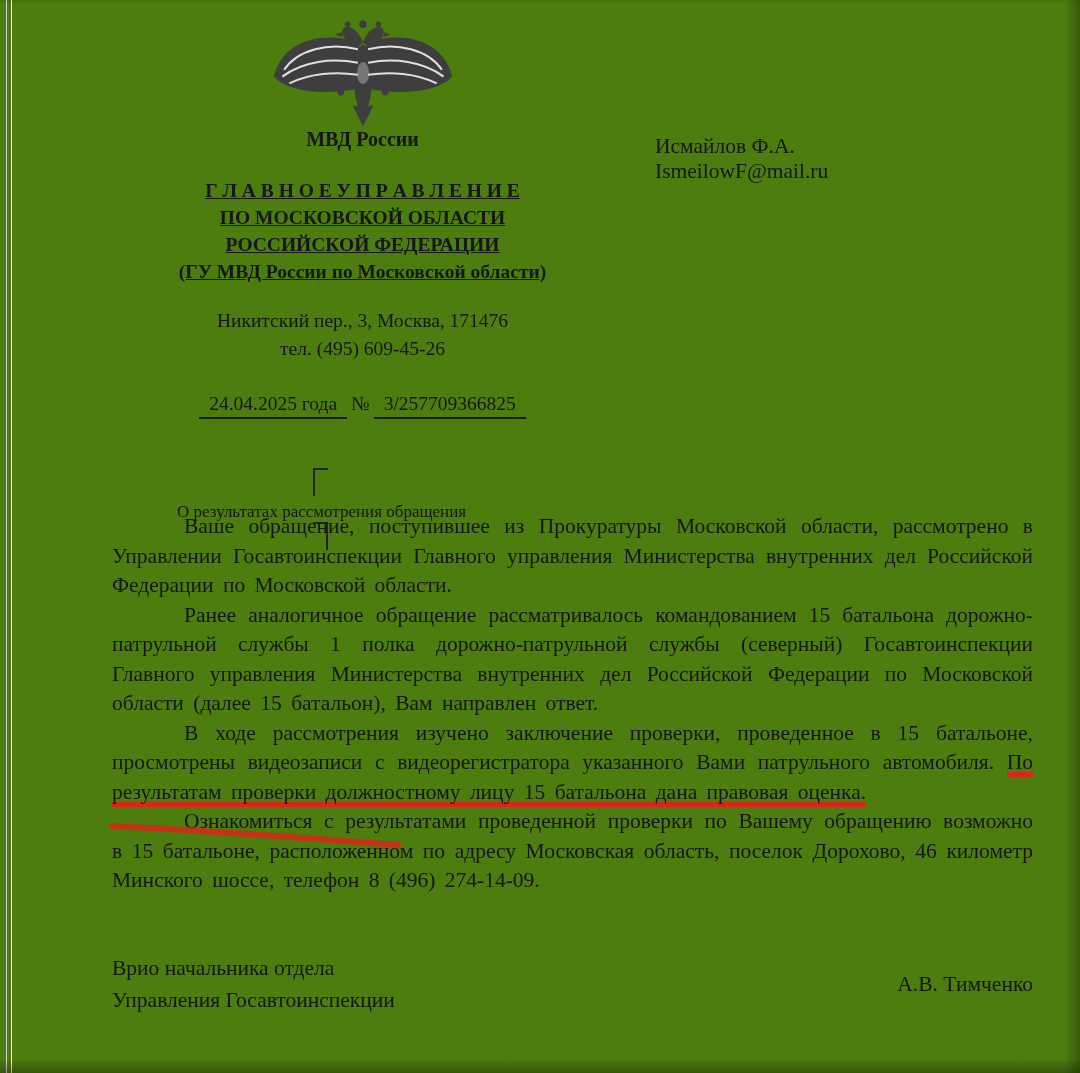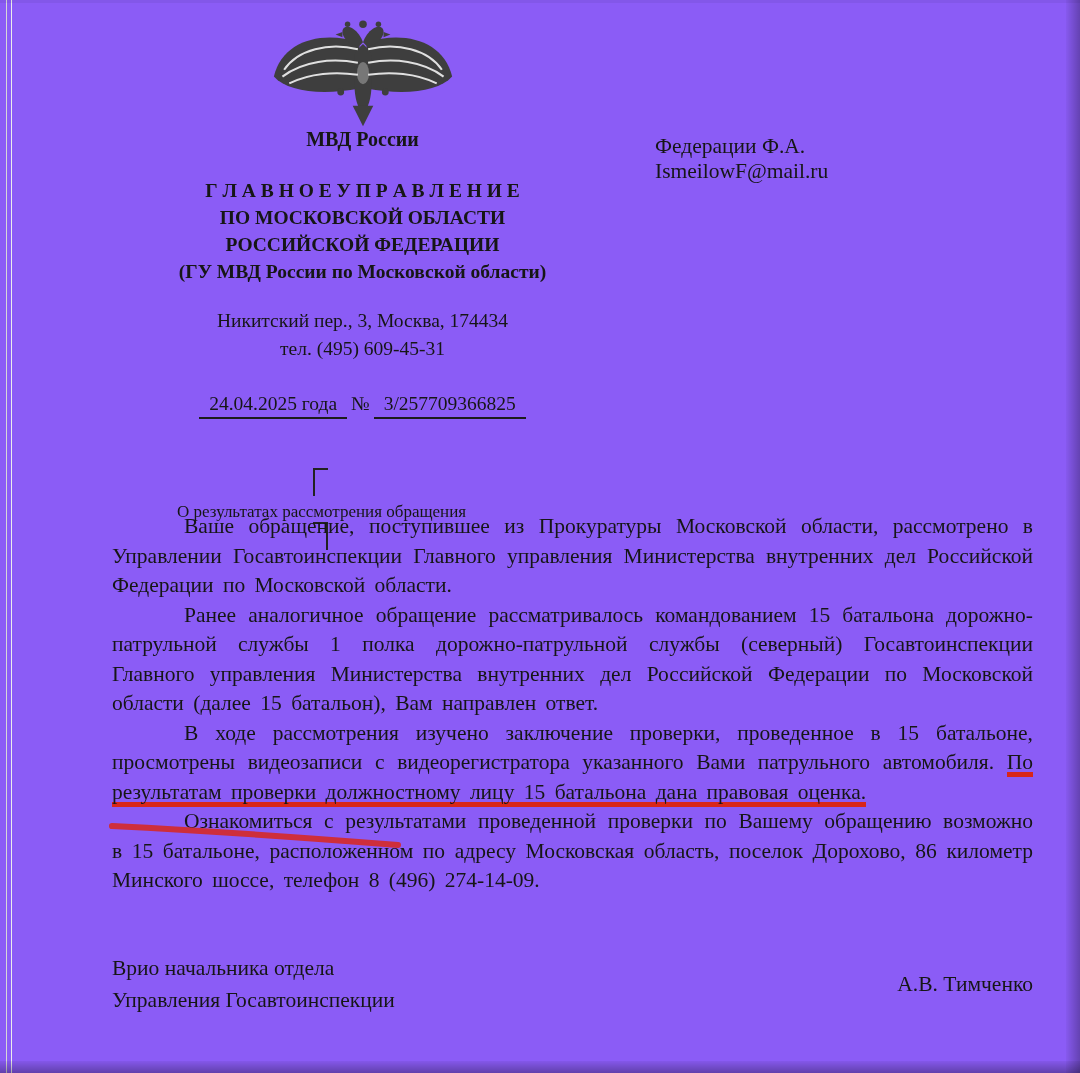--- a/index.html
+++ b/index.html
@@ -1,34 +1,34 @@
 <!DOCTYPE html>
 <html lang="ru"><head>
 <meta charset="utf-8">
 <style>
   html,body{margin:0;padding:0;background:#e9e9e9;}
   .page{
     position:relative;width:1080px;height:1073px;margin:0 auto;
-    background:#8b5cf6;color:#161616;overflow:hidden;
+    background:#4d7c0f;color:#161616;overflow:hidden;
     font-family:"Liberation Serif","DejaVu Serif",serif;
   }
   
   .edge-left1{position:absolute;left:6px;top:0;bottom:0;width:1px;background:#d7d7d7;}
   .edge-left2{position:absolute;left:11px;top:0;bottom:0;width:1px;background:#ececec;}
   .edge-right{position:absolute;right:0;top:0;bottom:0;width:14px;
     background:linear-gradient(to right,rgba(0,0,0,0.03),rgba(0,0,0,0.28));}
   .edge-bottom{position:absolute;left:0;right:0;bottom:0;height:12px;
     background:linear-gradient(to bottom,rgba(0,0,0,0.05),rgba(0,0,0,0.30));}
   .edge-top{position:absolute;left:0;right:0;top:0;height:3px;background:rgba(0,0,0,0.05);}
 
   
   .letterhead{position:absolute;left:140px;top:20px;width:445px;text-align:center;}
   .emblem-wrap{height:100px;display:flex;justify-content:center;align-items:flex-start;}
   .org-short{font-size:20px;font-weight:bold;margin-top:8px;}
-  .head-lines{margin-top:26px;font-weight:bold;font-size:19.5px;line-height:27px;}
+  .head-lines{margin-top:26px;font-weight:bold;font-size:19.5px;line-height:27px;text-decoration:underline;}
   .addr-lines{margin-top:22px;font-size:19.5px;line-height:28px;}
   .dateline{margin-top:30px;font-size:19.5px;white-space:nowrap;font-family:Liberation Serif, serif;}
   .u-seg{display:inline-block;border-bottom:2px solid #1c1c1c;padding:0 10px 2px;}
   .no-seg{display:inline-block;padding:0 4px 2px;}
 
   
   .recipient{position:absolute;left:655px;top:134px;font-size:21.5px;}
   .recipient .email{}
 
   
@@ -102,44 +102,44 @@
       </svg>
     </div>
     <div class="org-short">МВД России</div>
     <div class="head-lines">
       <div>Г Л А В Н О Е   У П Р А В Л Е Н И Е</div>
       <div>ПО МОСКОВСКОЙ ОБЛАСТИ</div>
       <div>РОССИЙСКОЙ ФЕДЕРАЦИИ</div>
       <div>(ГУ МВД России по Московской области)</div>
     </div>
     <div class="addr-lines">
-      <div>Никитский пер., 3, Москва, 174434</div>
-      <div>тел. (495) 609-45-31</div>
+      <div>Никитский пер., 3, Москва, 171476</div>
+      <div>тел. (495) 609-45-26</div>
     </div>
     <div class="dateline">
       <span class="u-seg">24.04.2025 года</span><span class="no-seg">№</span><span class="u-seg">3/257709366825</span>
     </div>
   </div>
 
   <div class="recipient">
-    <div>Федерации Ф.А.</div>
+    <div>Исмайлов Ф.А.</div>
     <div class="email">IsmeilowF@mail.ru</div>
   </div>
 
   <div class="subject-row">
     <div class="bracket-l"></div>
     <div class="subject-text">О результатах  рассмотрения обращения</div>
     <div class="bracket-r"></div>
   </div>
 
   <div class="body-text">
     <p>Ваше обращение, поступившее из Прокуратуры Московской области, рассмотрено в Управлении Госавтоинспекции Главного управления Министерства внутренних дел Российской Федерации по Московской области.</p>
     <p>Ранее аналогичное обращение рассматривалось командованием 15 батальона дорожно-патрульной службы 1 полка дорожно-патрульной службы (северный) Госавтоинспекции Главного управления Министерства внутренних дел Российской Федерации по Московской области (далее 15 батальон), Вам направлен ответ.</p>
     <p><span>В ходе рассмотрения изучено заключение проверки, проведенное в 15 батальоне, просмотрены видеозаписи с видеорегистратора указанного Вами патрульного автомобиля. </span><span class="red-mark">По результатам проверки должностному лицу 15 батальона дана правовая оценка.</span></p>
-    <p>Ознакомиться с результатами проведенной проверки по Вашему обращению возможно в 15 батальоне, расположенном по адресу Московская область, поселок Дорохово, 86 километр Минского шоссе, телефон 8 (496) 274-14-09.</p>
+    <p>Ознакомиться с результатами проведенной проверки по Вашему обращению возможно в 15 батальоне, расположенном по адресу Московская область, поселок Дорохово, 46 километр Минского шоссе, телефон 8 (496) 274-14-09.</p>
   </div>
 
   <div class="signature">
     <div>
       <div>Врио начальника отдела</div>
       <div>Управления Госавтоинспекции</div>
     </div>
     <div>А.В. Тимченко</div>
   </div>
 

